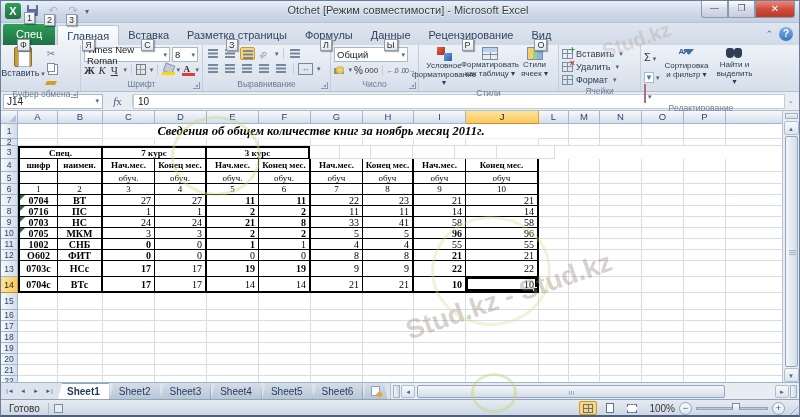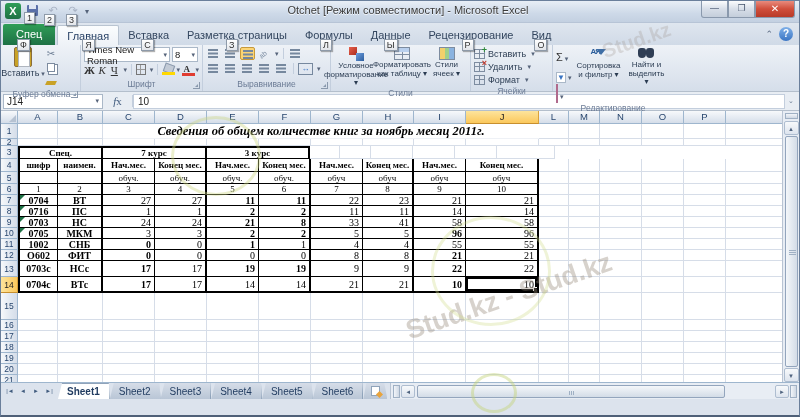--- a/index.html
+++ b/index.html
@@ -288,20 +288,38 @@
           <span class="ic-lines"></span>
           <span class="ic-lines"></span>
           <span class="sep-v" style="height:11px"></span>
           <span class="ic-merge">↔</span>
             <span class="dd">▾</span>
         </div>
       </div>
       <div class="rg-label"><span>Выравнивание</span><span class="launch"></span></div>
     </div>
 
+    <div class="rgroup" style="width:88px">
+      <div class="rg-body" style="flex-direction:column; gap:2px;">
+        <div class="combo numfmt">
+            <span>Общий</span>
+            <span class="dd">▾</span>
+          </div>
+        <div class="fg-row">
+          <span class="coin-ic"></span>
+            <span class="dd">▾</span>
+          <span style="font-size:10px; color:#333;">%</span>
+          <span style="font-size:8px; color:#333;">000</span>
+          <span class="sep-v" style="height:10px"></span>
+          <span class="dec-txt">←.0</span>
+          <span class="dec-txt">.00→</span>
+        </div>
+      </div>
+      <div class="rg-label"><span>Число</span><span class="launch"></span></div>
+    </div>
 
     <div class="rgroup" style="width:140px">
       <div class="rg-body" style="justify-content:space-around;">
         <div class="bigbtn">
           <span class="cf-ic"></span>
           <span class="bl"><span>Условное форматирование</span> ▾</span>
         </div>
         <div class="bigbtn">
           <span class="ft-ic"></span>
           <span class="bl"><span>Форматировать как таблицу</span> ▾</span>
@@ -631,21 +649,21 @@
           <div class="cell tc v rt rb2 bb2" style="width: 51px;">21</div>
           <div class="cell tc v rt bld bb2" style="width: 52px;">10</div>
           <div class="cell tc v rt rb2 bb2 selcell" style="width: 73px;">10<div class="fh"></div></div>
           <div class="cell gc" style="width: 30px;"></div>
           <div class="cell gc" style="width: 31px;"></div>
           <div class="cell gc" style="width: 42px;"></div>
           <div class="cell gc" style="width: 42px;"></div>
           <div class="cell gc" style="width: 42px;"></div>
           <div class="cell gc" style="width: 58px;"></div>
         </div>
-        <div class="g-row" style="height: 27px;">
+        <div class="g-row" style="height: 17px;">
           <div class="rowhdr">15</div>
           <div class="cell gc" style="width: 40px;"></div>
           <div class="cell gc" style="width: 45px;"></div>
           <div class="cell gc" style="width: 52px;"></div>
           <div class="cell gc" style="width: 52px;"></div>
           <div class="cell gc" style="width: 52px;"></div>
           <div class="cell gc" style="width: 52px;"></div>
           <div class="cell gc" style="width: 52px;"></div>
           <div class="cell gc" style="width: 51px;"></div>
           <div class="cell gc" style="width: 52px;"></div>
@@ -819,19 +837,42 @@
       <div class="hsplit"></div>
       <div class="harr">◄</div>
       <div class="htrack">
           <div class="hthumb"></div>
         </div>
       <div class="harr">►</div>
       <div class="hsplit"></div>
     </div>
   </div>
 
+  <div class="statusbar">
+    <span class="ready">Готово</span>
+    <span class="sb-sep"></span>
+    <span class="macro-ic"></span>
+    <div class="sb-right">
+      <div class="viewbtn on">
+          <span class="vb-ic"></span>
+        </div>
+      <div class="viewbtn">
+          <span class="vb-pg"></span>
+        </div>
+      <div class="viewbtn">
+          <span class="vb-pb"></span>
+        </div>
+      <span class="zoomlbl">100%</span>
+      <span class="zbtn">−</span>
+      <div class="ztrack">
+          <div class="zthumb"></div>
+        </div>
+      <span class="zbtn">+</span>
+    </div>
+    <div class="grip"></div>
+  </div>
 
   <div class="wm wm1">Stud.kz - Stud.kz</div>
   <div class="wm wm2">Stud.kz</div>
   <div class="wm-circle wmc1"></div>
   <div class="wm-circle wmc2"></div>
   <div class="wm-circle wmc3"></div>
 </div>
 
 </body></html>

